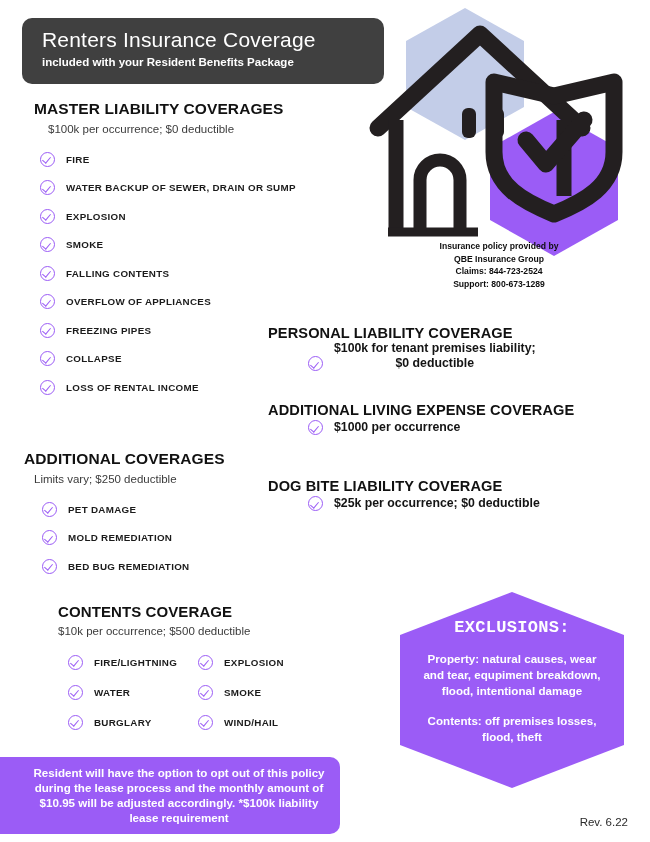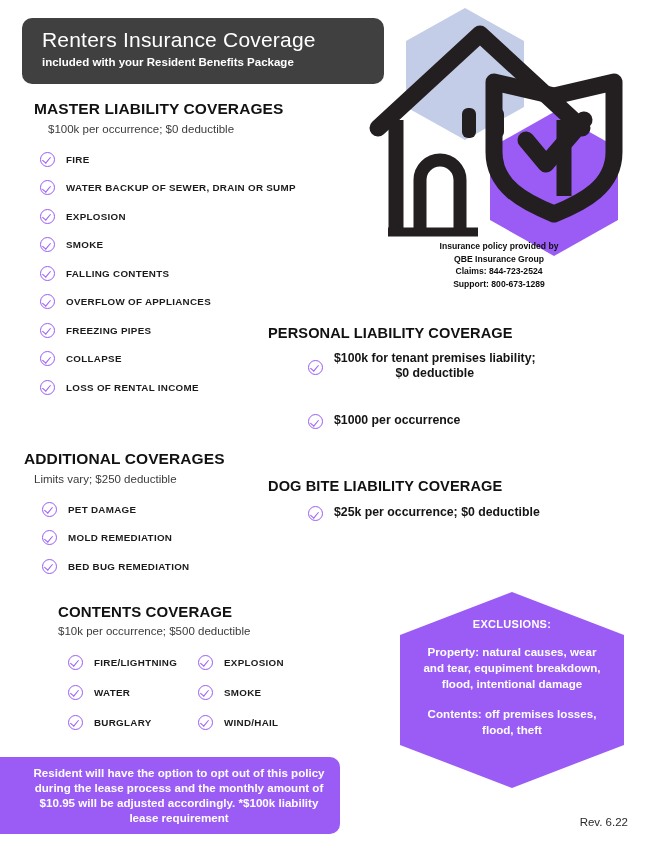--- a/index.html
+++ b/index.html
@@ -106,22 +106,21 @@
   #contents .row { height: 30px; }
 
   
   .right-sec { position: absolute; }
   #personal { left: 268px; top: 325px; width: 330px; }
   #ale      { left: 268px; top: 402px; width: 350px; }
   #dog      { left: 268px; top: 478px; width: 330px; }
   .right-sec .sec-head { font-size: 14.6px; }
   .right-item {
     display: flex;
-    align-items: center;
-    margin-top: 10px;
+    align-items: flex-end;
     margin-left: 40px;
   }
   .right-item .chk { margin-top: 2px; }
   .right-text {
     font-size: 12.3px;
     font-weight: 700;
     color: #141414;
     line-height: 15px;
   }
   .right-text .c2 { display:block; text-align:center; }
@@ -162,23 +161,24 @@
     position: absolute;
     left: 400px; top: 592px;
     width: 224px; height: 196px;
     background: #9b5cf6;
     clip-path: polygon(50% 0%, 100% 22%, 100% 78%, 50% 100%, 0% 78%, 0% 22%);
     color: #fff;
     text-align: center;
     padding: 26px 20px 0 20px;
   }
   #exclusions .ex-title {
-    font-size: 11px;
+    font-size: 17px;
     font-weight: 700;
     letter-spacing: .3px;
+    font-family: Liberation Mono, monospace;
   }
   #exclusions .ex-p {
     font-size: 11.6px;
     font-weight: 700;
     line-height: 16px;
     margin-top: 14px;
   }
 
   
   #footer {
@@ -340,20 +340,21 @@
     <div class="right-item">
       <span class="chk"></span>
       <span class="right-text">
         <span>$100k for tenant premises liability;</span>
         <span class="c2">$0 deductible</span>
       </span>
     </div>
   </div>
 
   <div class="right-sec" id="ale">
+    <div class="sec-head">ADDITIONAL LIVING EXPENSE COVERAGE</div>
     <div class="right-item">
       <span class="chk"></span>
       <span class="right-text">$1000 per occurrence</span>
     </div>
   </div>
 
   <div class="right-sec" id="dog">
     <div class="sec-head">DOG BITE LIABILITY COVERAGE</div>
     <div class="right-item">
       <span class="chk"></span>

